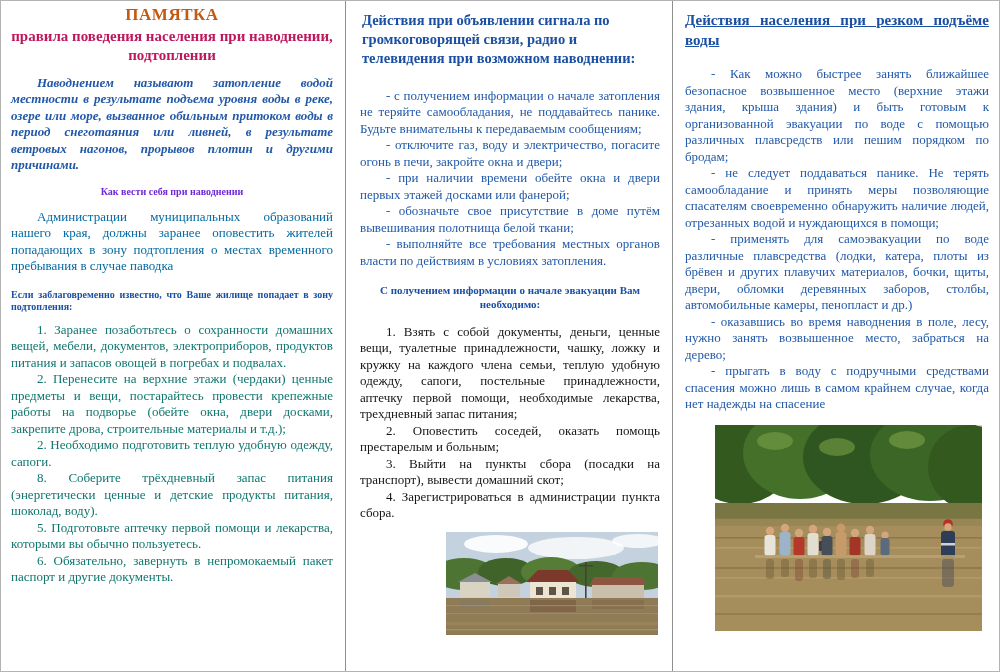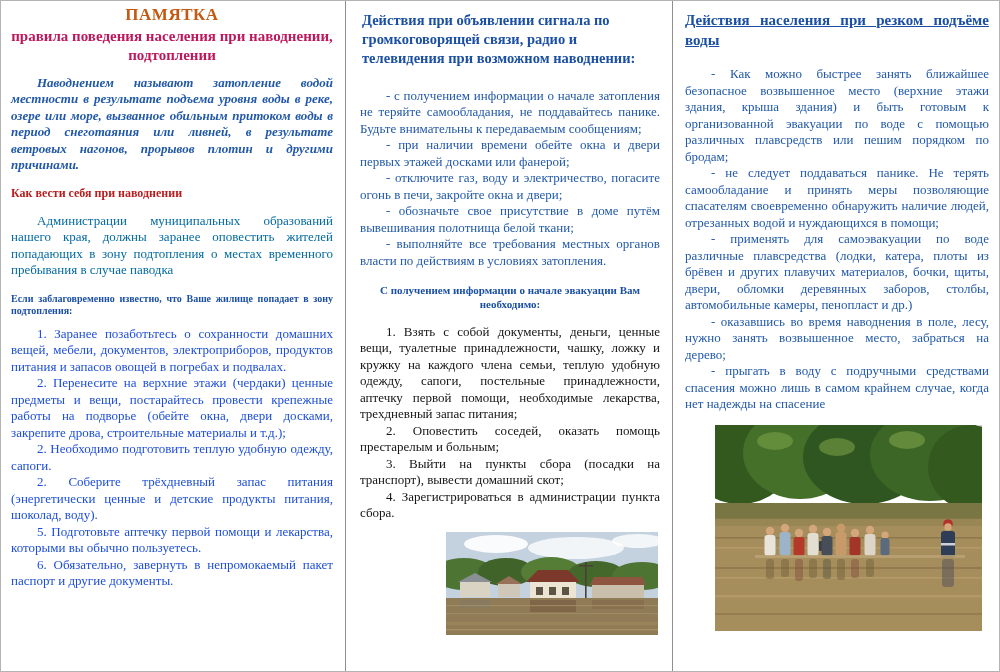--- a/index.html
+++ b/index.html
@@ -34,31 +34,31 @@
   .subtitle {
     color:#be185d; text-align:center;
     font-size:15px; font-weight:bold; line-height:1.25;
     margin:0 0 10px 0;
   }
   .intro {
     color:#2158A8; font-style:italic; font-weight:bold;
     margin-bottom:12px;
   }
   .behave-heading {
-    color:#b91c1c; 
-    font-size:12px; font-weight:bold;
+    color:#6d28d9; text-align:center;
+    font-size:10px; font-weight:bold;
     margin:0 0 12px 0;
   }
   .admin-para { color:#0369a1; margin-bottom:14px; }
   .advance-heading {
     color:#1A4FA3; font-size:10px; font-weight:bold;
     line-height:1.25; text-align:justify;
     margin:0 0 8px 0;
   }
-  .step { color:#1d4ed8; }
+  .step { color:#0f766e; }
   .signal-heading {
     color:#1A4FA3; text-align:left;
     font-size:14.5px; font-weight:bold; line-height:1.3;
     margin:4px 2px 20px 2px;
   }
   .blue-item { color:#2158A8; }
   .signal-list { margin-bottom:14px; }
   .evac-heading {
     color:#1A4FA3; text-align:center;
     font-size:11px; font-weight:bold; line-height:1.3;
@@ -85,34 +85,34 @@
     <h1 class="title">ПАМЯТКА</h1>
     <h2 class="subtitle">правила поведения населения при наводнении, подтоплении</h2>
     <p class="p intro">Наводнением называют затопление водой местности в результате подъема уровня воды в реке, озере или море, вызванное обильным притоком воды в период снеготаяния или ливней, в результате ветровых нагонов, прорывов плотин и другими причинами.</p>
     <h3 class="behave-heading">Как вести себя при наводнении</h3>
     <p class="p admin-para">Администрации муниципальных образований нашего края, должны заранее оповестить жителей попадающих в зону подтопления о местах временного пребывания в случае паводка</p>
     <h3 class="advance-heading">Если заблаговременно известно, что Ваше жилище попадает в зону подтопления:</h3>
     <div>
       <p class="p step">1. Заранее позаботьтесь о сохранности домашних вещей, мебели, документов, электроприборов, продуктов питания и запасов овощей в погребах и подвалах.</p>
       <p class="p step">2. Перенесите на верхние этажи (чердаки) ценные предметы и вещи, постарайтесь провести крепежные работы на подворье (обейте окна, двери досками, закрепите дрова, строительные материалы и т.д.);</p>
       <p class="p step">2. Необходимо подготовить теплую удобную одежду, сапоги.</p>
-      <p class="p step">2. Соберите трёхдневный запас питания (энергетически ценные и детские продукты питания, шоколад, воду).</p>
+      <p class="p step">8. Соберите трёхдневный запас питания (энергетически ценные и детские продукты питания, шоколад, воду).</p>
       <p class="p step">5. Подготовьте аптечку первой помощи и лекарства, которыми вы обычно пользуетесь.</p>
       <p class="p step">6. Обязательно, завернуть в непромокаемый пакет паспорт и другие документы.</p>
     </div>
   </section>
 
   <div class="divider"></div>
 
   <section class="col col2">
     <h3 class="signal-heading">Действия при объявлении сигнала по громкоговорящей связи, радио и телевидения при возможном наводнении:</h3>
     <div class="signal-list">
       <p class="p blue-item">- с получением информации о начале затопления не теряйте самообладания, не поддавайтесь панике. Будьте внимательны к передаваемым сообщениям;</p>
+      <p class="p blue-item">- отключите газ, воду и электричество, погасите огонь в печи, закройте окна и двери;</p>
       <p class="p blue-item">- при наличии времени обейте окна и двери первых этажей досками или фанерой;</p>
-      <p class="p blue-item">- отключите газ, воду и электричество, погасите огонь в печи, закройте окна и двери;</p>
       <p class="p blue-item">- обозначьте свое присутствие в доме путём вывешивания полотнища белой ткани;</p>
       <p class="p blue-item">- выполняйте все требования местных органов власти по действиям в условиях затопления.</p>
     </div>
     <h3 class="evac-heading">С получением информации о начале эвакуации Вам необходимо:</h3>
     <div>
       <p class="p evac-step">1. Взять с собой документы, деньги, ценные вещи, туалетные принадлежности, чашку, ложку и кружку на каждого члена семьи, теплую удобную одежду, сапоги, постельные принадлежности, аптечку первой помощи, необходимые лекарства, трехдневный запас питания;</p>
       <p class="p evac-step">2. Оповестить соседей, оказать помощь престарелым и больным;</p>
       <p class="p evac-step">3. Выйти на пункты сбора (посадки на транспорт), вывести домашний скот;</p>
       <p class="p evac-step">4. Зарегистрироваться в администрации пункта сбора.</p>
     </div>

